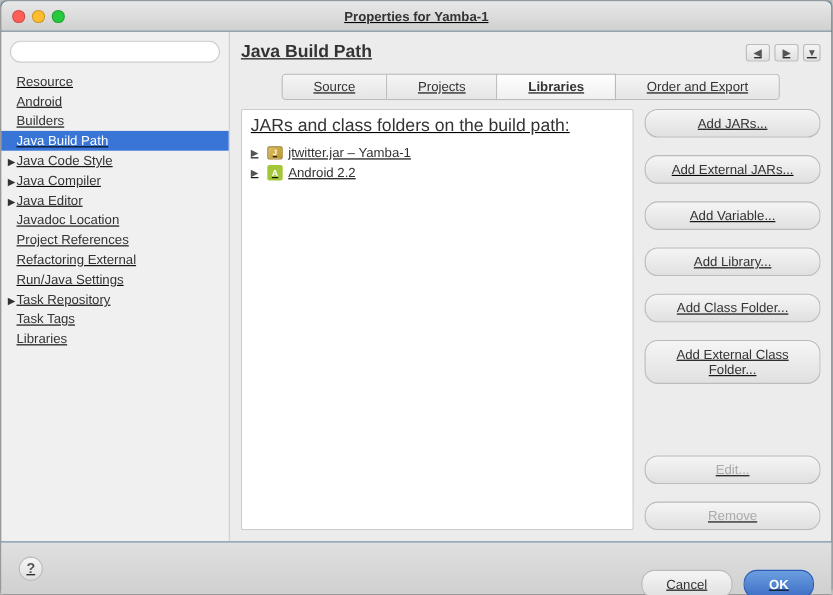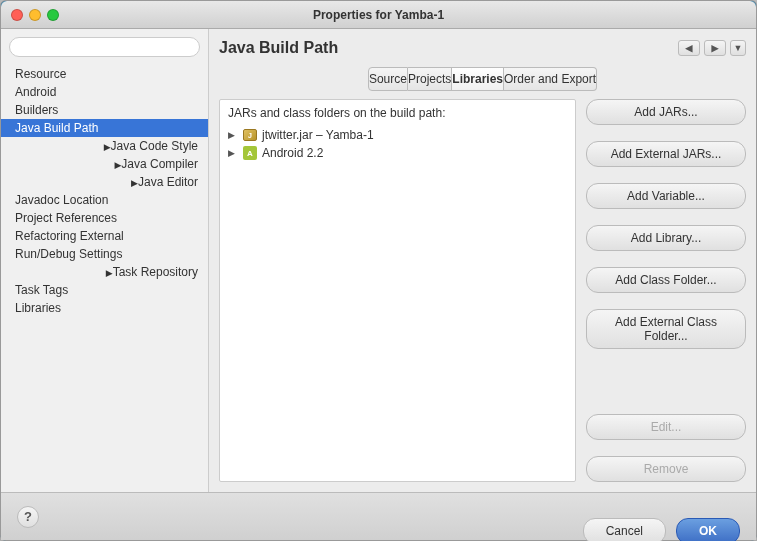--- a/index.html
+++ b/index.html
@@ -14,20 +14,21 @@
 
     .window {
       width: 757px;
       height: 541px;
       background: #0369a1;
       border: 1px solid #999;
       border-radius: 6px;
       display: flex;
       flex-direction: column;
       box-shadow: 0 4px 20px rgba(0,0,0,0.4);
+      text-decoration: underline;
     }
 
     
     .title-bar {
       height: 28px;
       background: linear-gradient(to bottom, #e8e8e8, #d0d0d0);
       border-bottom: 1px solid #aaa;
       border-radius: 6px 6px 0 0;
       display: flex;
       align-items: center;
@@ -90,22 +91,21 @@
       font-size: 12px;
       color: #333;
       cursor: pointer;
       white-space: nowrap;
     }
     .sidebar-item.selected {
       background: #3875d7;
       color: #fff;
     }
     .sidebar-item.has-arrow {
-      padding-left: 18px;
-      text-align: right;
+      padding-left: 6px;
     }
     .sidebar-arrow {
       display: inline-block;
       width: 8px;
       font-size: 9px;
       color: inherit;
     }
 
     
     .main-panel {
@@ -147,21 +147,21 @@
     }
 
     
     .tabs-row {
       display: flex;
       justify-content: center;
       margin-bottom: 8px;
       gap: 0;
     }
     .tab {
-      padding: 4px 0;
+      padding: 4px 28px;
       font-size: 12px;
       border: 1px solid #bbb;
       background: linear-gradient(to bottom, #f5f5f5, #e5e5e5);
       cursor: pointer;
       color: #333;
       white-space: nowrap;
     }
     .tab:first-child {
       border-radius: 4px 0 0 4px;
     }
@@ -188,21 +188,21 @@
       flex: 1;
       background: #fff;
       border: 1px solid #ccc;
       border-radius: 2px;
       display: flex;
       flex-direction: column;
       overflow: hidden;
     }
     .list-label {
       padding: 6px 8px 4px;
-      font-size: 12px;
+      font-size: 16px;
       color: #333;
     }
     .list-content {
       flex: 1;
       overflow-y: auto;
       padding: 2px 0;
     }
     .list-tree-item {
       display: flex;
       align-items: center;
@@ -352,21 +352,21 @@
           <div class="sidebar-item">Resource</div>
           <div class="sidebar-item">Android</div>
           <div class="sidebar-item">Builders</div>
           <div class="sidebar-item selected">Java Build Path</div>
           <div class="sidebar-item has-arrow"><span class="sidebar-arrow">▶ </span>Java Code Style</div>
           <div class="sidebar-item has-arrow"><span class="sidebar-arrow">▶ </span>Java Compiler</div>
           <div class="sidebar-item has-arrow"><span class="sidebar-arrow">▶ </span>Java Editor</div>
           <div class="sidebar-item">Javadoc Location</div>
           <div class="sidebar-item">Project References</div>
           <div class="sidebar-item">Refactoring External</div>
-          <div class="sidebar-item">Run/Debug Settings</div>
+          <div class="sidebar-item">Run/Java Settings</div>
           <div class="sidebar-item has-arrow"><span class="sidebar-arrow">▶ </span>Task Repository</div>
           <div class="sidebar-item">Task Tags</div>
           <div class="sidebar-item">Libraries</div>
         </div>
     </div>
 
     <div class="main-panel">
       <div class="main-header">
         <span>Java Build Path</span>
         <div class="header-nav">

